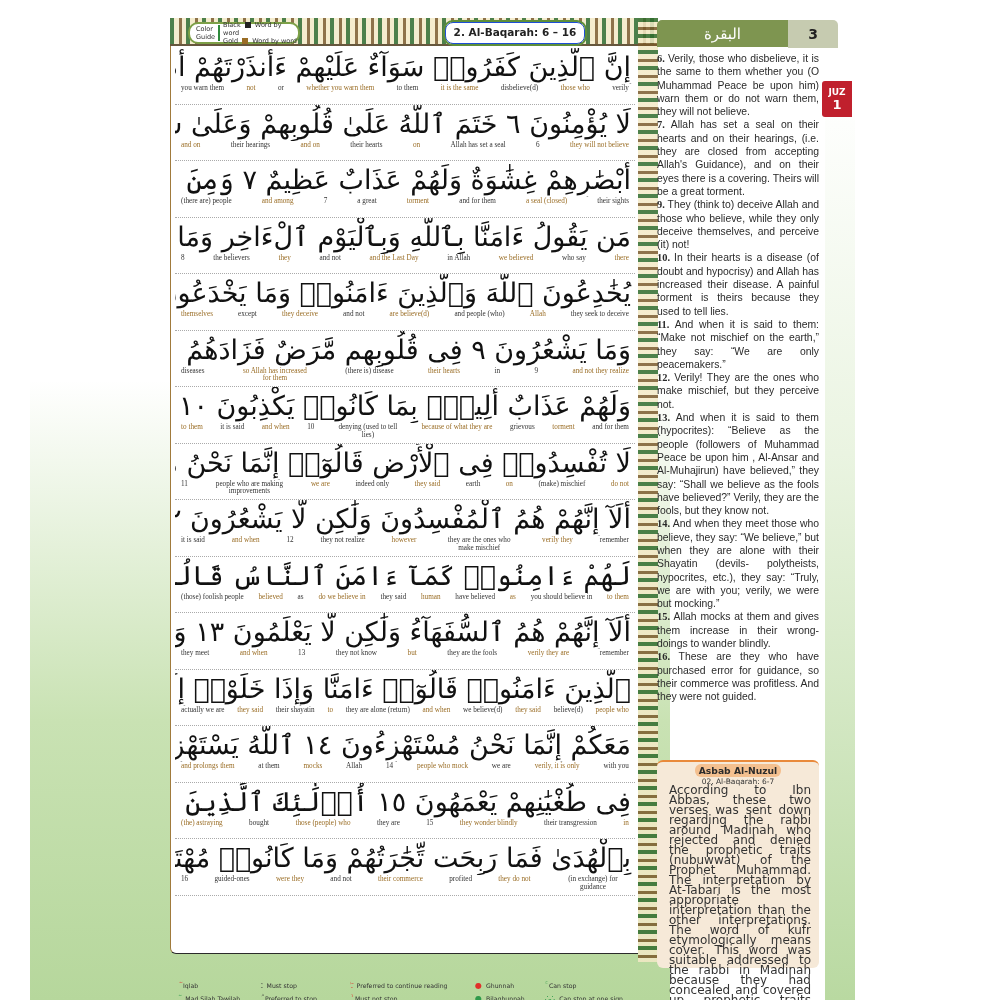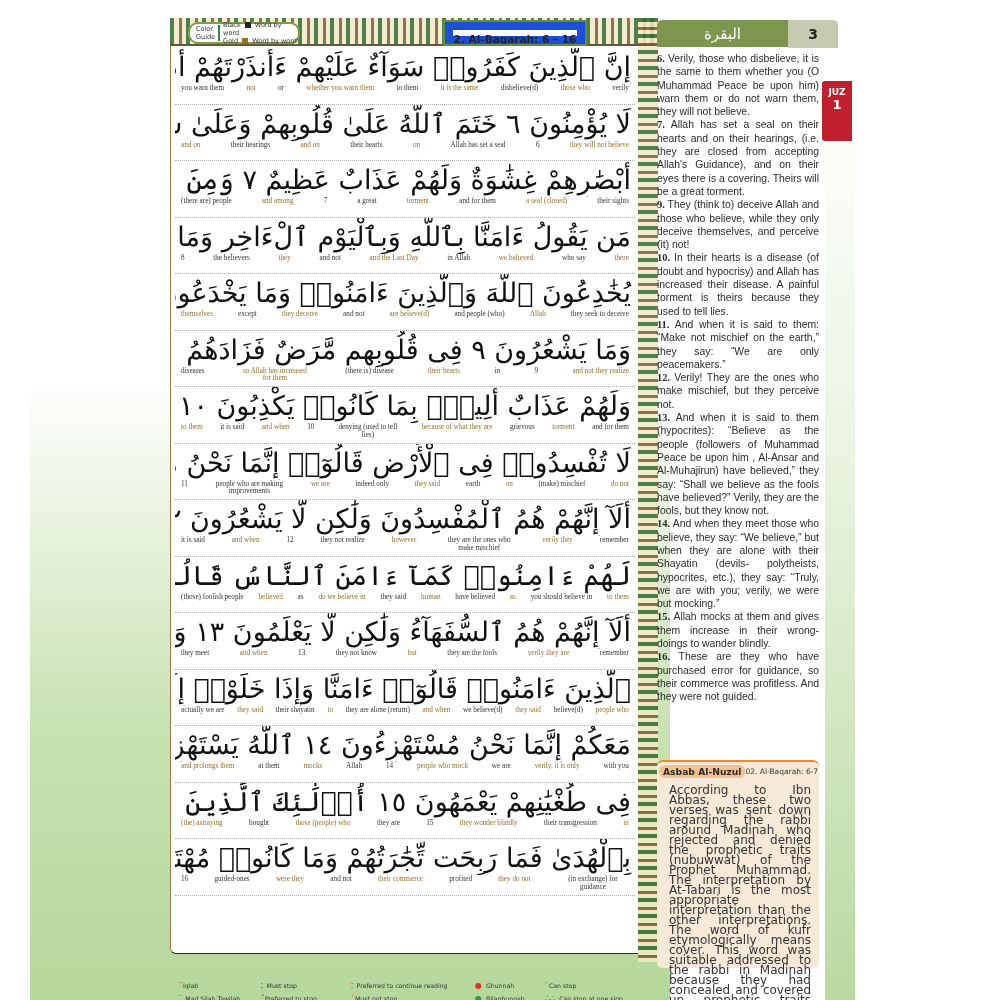--- a/index.html
+++ b/index.html
@@ -46,22 +46,22 @@
     position: absolute; left: 18px; top: 4px; height: 22px; width: 112px;
     background: #fff; border: 2px solid #7da047; border-radius: 10px;
     display: flex; align-items: center; font-size: 6.5px; color: #333; padding-left: 6px;
   }
   .cg-label { line-height: 8px; padding-right: 3px; border-right: 2px solid #2f8a3c; }
   .cg-rows { padding-left: 3px; line-height: 8px; }
   .swatch { display: inline-block; width: 6px; height: 6px; vertical-align: middle; margin: 0 2px; }
 
   .surah-pill {
     position: absolute; left: 275px; top: 4px; width: 140px; height: 22px;
-    background: #fff; border: 8px solid #1d4ed8; outline: 2px solid #5e8f3a;
-    border-radius: 0; text-align: center; font-size: 10.5px; font-weight: bold;
+    background: #fff; border: 1px solid #1d4ed8; outline: 2px solid #5e8f3a;
+    border-radius: 8px; text-align: center; font-size: 10.5px; font-weight: bold;
     line-height: 18px; color: #222;
   }
 
   
   .lines { position: absolute; left: 4px; top: 2px; width: 460px; }
   .line {
     height: 56.5px; border-bottom: 1px dotted #aaaaaa; position: relative;
   }
   .ar {
     direction: rtl; text-align: justify; text-align-last: justify;
@@ -91,41 +91,41 @@
     position: absolute; left: 657px; top: 20px; width: 131px; height: 27px;
     background: #7e9550; border-radius: 5px 0 0 0;
     color: #fff; text-align: center; font-family: "DejaVu Serif", serif; font-size: 15px; line-height: 28px;
   }
   .page-num {
     position: absolute; left: 788px; top: 20px; width: 50px; height: 28px;
     background: #c6cbb0; border-radius: 0 5px 0 0; color: #222;
     font-weight: bold; font-size: 14px; text-align: center; line-height: 28px;
   }
   .juz {
-    position: absolute; left: 822px; top: 81px; width: 30px; height: 60px;
+    position: absolute; left: 822px; top: 81px; width: 30px; height: 36px;
     background: #c0202d; border-radius: 3px 0 0 3px; color: #fff;
     text-align: center; font-weight: bold;
   }
   .juz .juz-l { font-size: 9px; padding-top: 6px; display: block; }
   .juz .juz-n { font-size: 13px; display: block; }
 
   .translation {
     position: absolute; left: 657px; top: 52px; width: 162px;
     font-family: "Liberation Sans", sans-serif; font-size: 10.4px; line-height: 13.3px;
     color: #2a2a2a; text-align: justify;
   }
   .translation .v b { font-family: "Liberation Serif", serif; }
 
   .asbab {
     position: absolute; left: 657px; top: 760px; width: 162px; height: 208px;
     background: #f6e9d8; border-radius: 6px;
     border-top: 2px solid #e98a3b;
   }
   .asbab-head {
-    display: flex; align-items: center; height: 17px; padding: 2px 2px 0 2px;
+    display: flex; align-items: center; height: 17px; padding: 2px 2px 0 2px; flex-direction: column;
   }
   .asbab-title {
     background: #f4c08f; border-radius: 6px; font-weight: bold; font-size: 9.2px;
     color: #2b2b2b; padding: 1px 4px; white-space: nowrap;
   }
   .asbab-ref { font-size: 7.5px; color: #333; white-space: nowrap; }
   .asbab-body {
     padding: 6px 8px 0 12px; font-size: 12px; line-height: 10px; color: #333; text-align: justify;
   }
   .end-mark { display: inline-block; width: 5px; height: 5px; background: #e98a3b; margin-left: 2px; }

